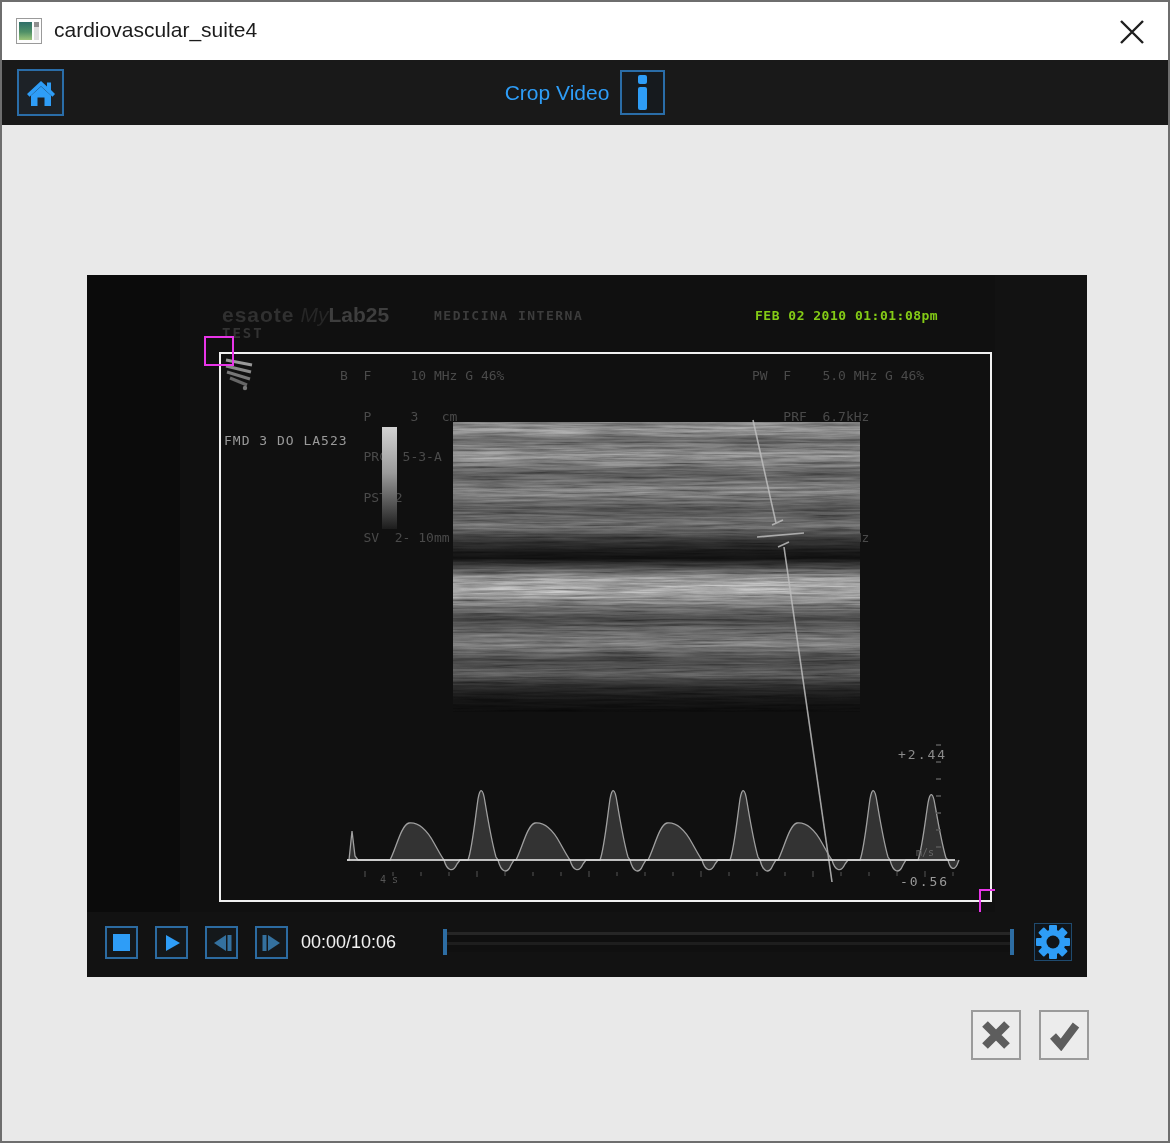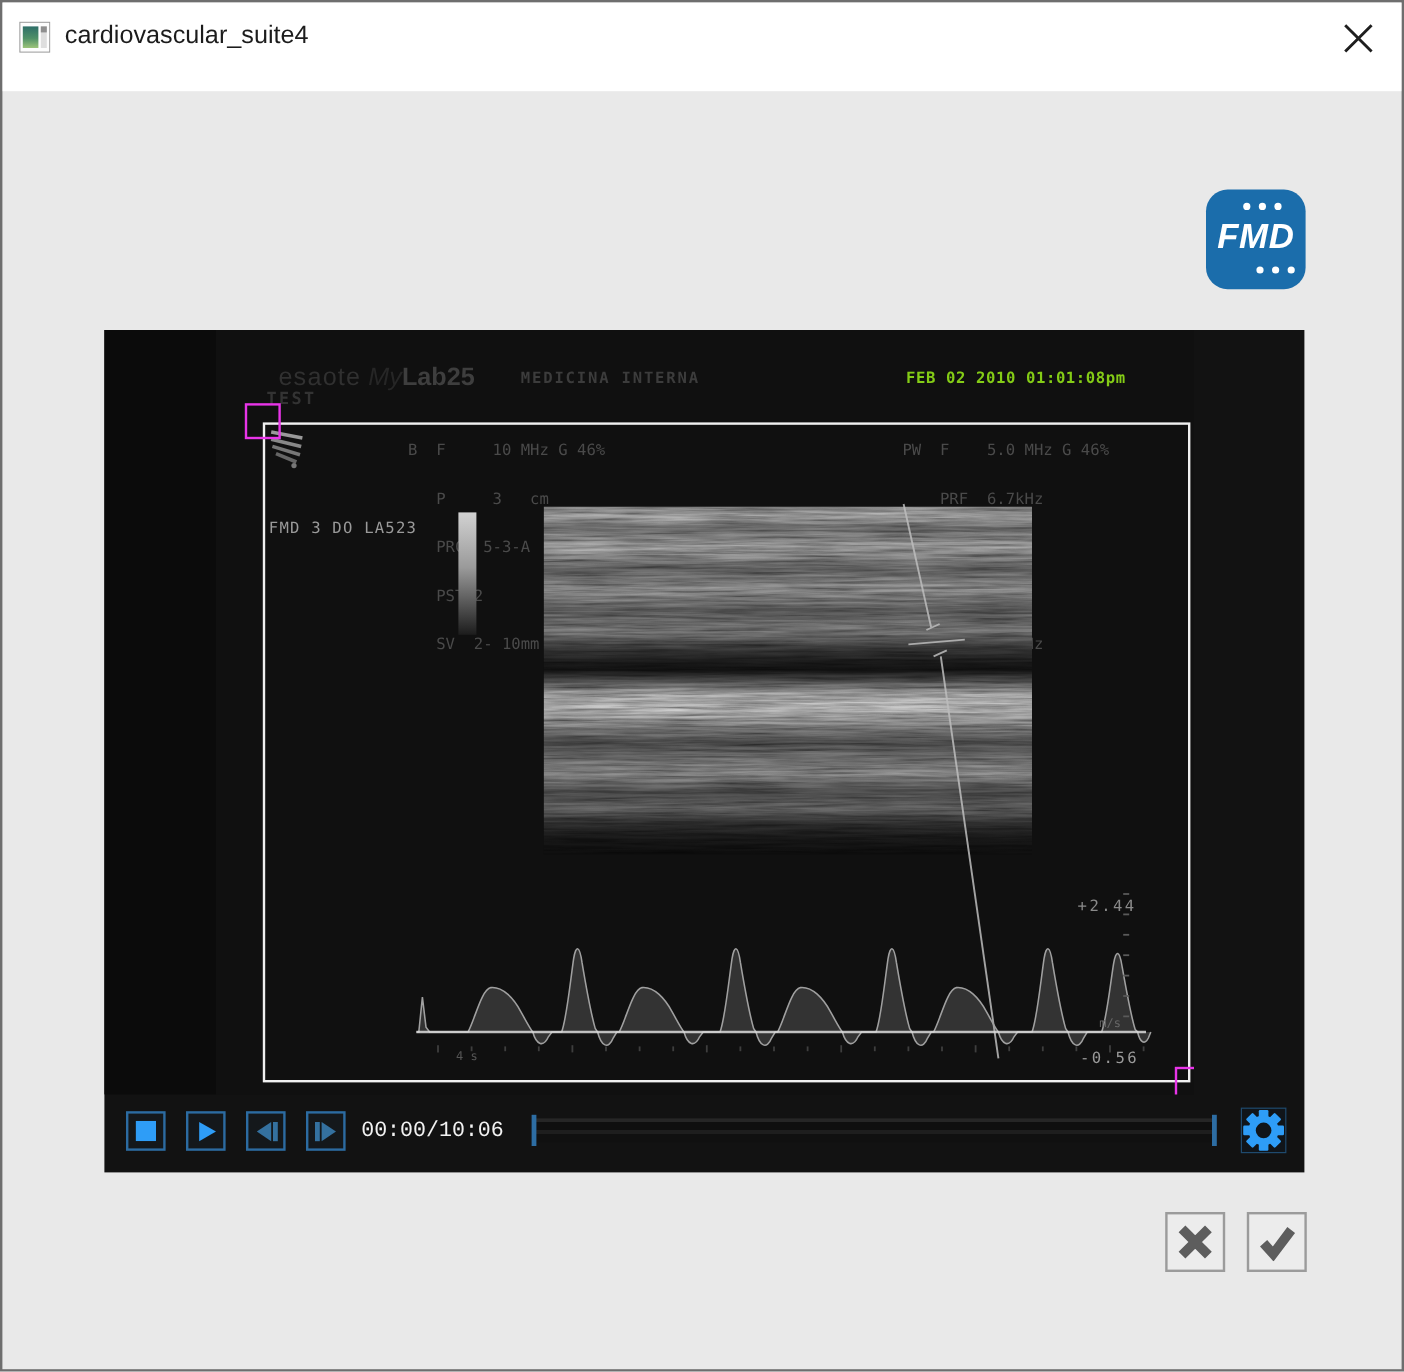--- a/index.html
+++ b/index.html
@@ -30,21 +30,21 @@
   .fmd-dots.bottom { left:42px; top:64px; }
   .fmd-dot { width:6px; height:6px; border-radius:50%; background:#ffffff; }
 
   
   .player { position:absolute; left:85px; top:273px; width:1000px; height:702px; background:#121212; }
   .left-strip { position:absolute; left:0; top:0; width:93px; height:637px; background:#0b0b0b; }
   .frame { position:absolute; left:93px; top:0; width:815px; height:637px; background:#101010; overflow:hidden; }
 
   .us-mono { font-family:"DejaVu Sans Mono", monospace; white-space:pre; }
   .brand-row { position:absolute; left:42px; top:28px; font-size:21px; color:#303030; }
-  .brand-esaote { font-weight:normal; letter-spacing:1px;margin-left:10px; }
+  .brand-esaote { font-weight:bold; letter-spacing:1px; }
   .brand-my { font-style:italic; color:#262626; }
   .brand-lab { font-weight:bold; color:#3e3e3e; }
   .dept { position:absolute; left:220px; top:33px; font-size:13px; font-weight:bold; letter-spacing:1.5px; color:#3c3c3c;padding-left:34px; }
   .stamp { position:absolute; left:575px; top:33px; font-size:13px; font-weight:bold; letter-spacing:0.5px; color:#84cc16; }
   .patient { position:absolute; left:42px; top:50px; font-size:14px; font-weight:bold; letter-spacing:2px; color:#333333; }
 
   .params { font-size:13px; line-height:13.5px; color:#4a4a4a; }
   .params-left { position:absolute; left:160px; top:67px; }
   .params-right { position:absolute; left:572px; top:67px; }
   .probe-label { position:absolute; left:44px; top:158px; font-size:13px; color:#9a9a9a; letter-spacing:1px; }
@@ -54,21 +54,21 @@
   .speckle { position:absolute; left:273px; top:147px; }
   .overlay-svg { position:absolute; left:0; top:0; pointer-events:none; }
 
   .crop-rect { position:absolute; left:39px; top:77px; width:773px; height:550px; border:2px solid #f0f0f0; cursor:move; }
   .handle { position:absolute; width:30px; height:30px; border:2px solid #e835e8; cursor:nwse-resize; }
   .handle.tl { left:24px; top:61px; }
   .handle.br { left:799px; top:614px; }
 
   
   .ctl-btn { position:absolute; top:651px; width:33px; height:33px; background:#14181b; border:2px solid #2c6ba1; display:flex; align-items:center; justify-content:center; cursor:pointer; }
-  .time-label { position:absolute; left:214px; top:651px; height:33px; display:flex; align-items:center; color:#f2f2f2; font-size:18px;font-family:Liberation Mono, monospace; }
+  .time-label { position:absolute; left:214px; top:651px; height:33px; display:flex; align-items:center; color:#f2f2f2; font-size:18px; }
   .seek-bar { position:absolute; left:358px; top:657px; width:567px; height:20px; background:linear-gradient(#262626 0 3px, #0f0f0f 3px 10px, #1e1e1e 10px 13px, #101010 13px); cursor:pointer; }
   .seek-tick { position:absolute; top:-3px; width:4px; height:26px; background:#2d6da3; }
   .seek-tick.start { left:-2px; }
   .seek-tick.end { right:-2px; }
   .gear-btn { position:absolute; left:948px; top:649px; width:36px; height:36px; display:flex; align-items:center; justify-content:center; cursor:pointer; background:#10151a; outline:1px solid #1f4a6e; }
 
   
   .action-btn { position:absolute; top:1008px; width:50px; height:50px; background:#ececec; border:2px solid #9b9b9b; display:flex; align-items:center; justify-content:center; cursor:pointer; }
   .action-btn.cancel { left:969px; }
   .action-btn.ok { left:1037px; }
@@ -95,34 +95,36 @@
       </svg>
     </span>
     <span class="window-title">cardiovascular_suite4</span>
     <div class="close-btn">
       <svg width="30" height="30" viewBox="0 0 30 30">
         <path d="M4 4 L26 26 M26 4 L4 26" stroke="#1f1f1f" stroke-width="2.4"></path>
       </svg>
     </div>
   </div>
 
-
-  <div class="fmd-logo">
-    <span class="fmd-dots top">
-        <span class="fmd-dot"></span>
-        <span class="fmd-dot"></span>
-        <span class="fmd-dot"></span>
-      </span>
-    <span class="fmd-text">FMD</span>
-    <span class="fmd-dots bottom">
-        <span class="fmd-dot"></span>
-        <span class="fmd-dot"></span>
-        <span class="fmd-dot"></span>
-      </span>
-  </div>
+  <div class="toolbar">
+    <div class="home-btn">
+      <svg width="36" height="36" viewBox="0 0 36 36">
+        <path d="M4 19 L18 6 L24 11.5 L24 7.5 L28 7.5 L28 15 L32 19 L29.5 21.8 L18 11.2 L6.5 21.8 Z" fill="#2e9df7"></path>
+        <path d="M8 20.5 L18 11.5 L28 20.5 L28 31 L21.5 31 L21.5 22.5 L14.5 22.5 L14.5 31 L8 31 Z" fill="#2e9df7"></path>
+      </svg>
+    </div>
+    <div class="crop-group">
+      <span class="crop-label">Crop Video</span>
+      <div class="info-btn">
+        <span class="info-dot"></span>
+        <span class="info-bar"></span>
+      </div>
+    </div>
+  </div>
+
 
   <div class="player">
     <div class="left-strip"></div>
 
     <div class="frame">
 
       <div class="brand-row">
         <span class="brand-esaote">esaote</span>
         <span class="brand-my">My</span><span class="brand-lab">Lab25</span>
       </div>

